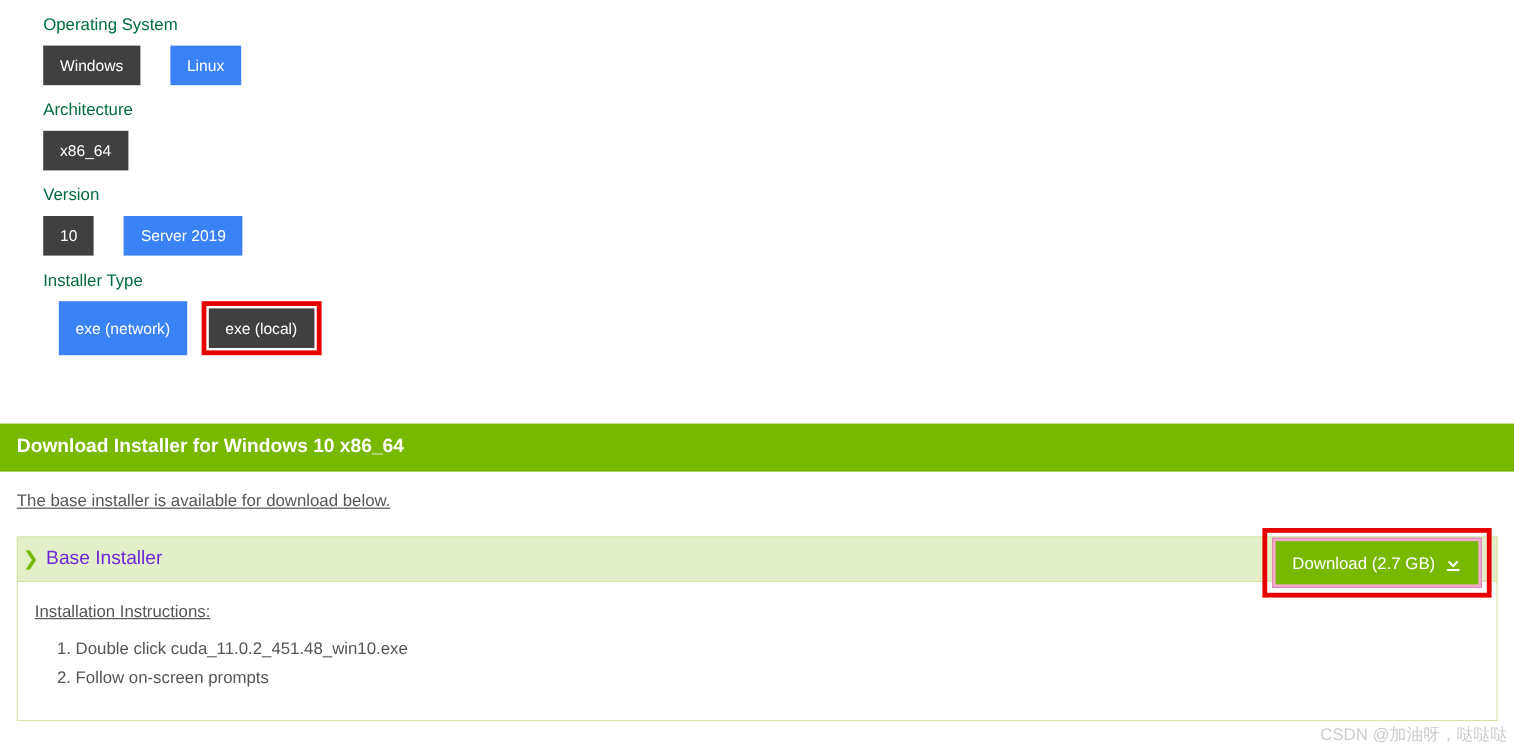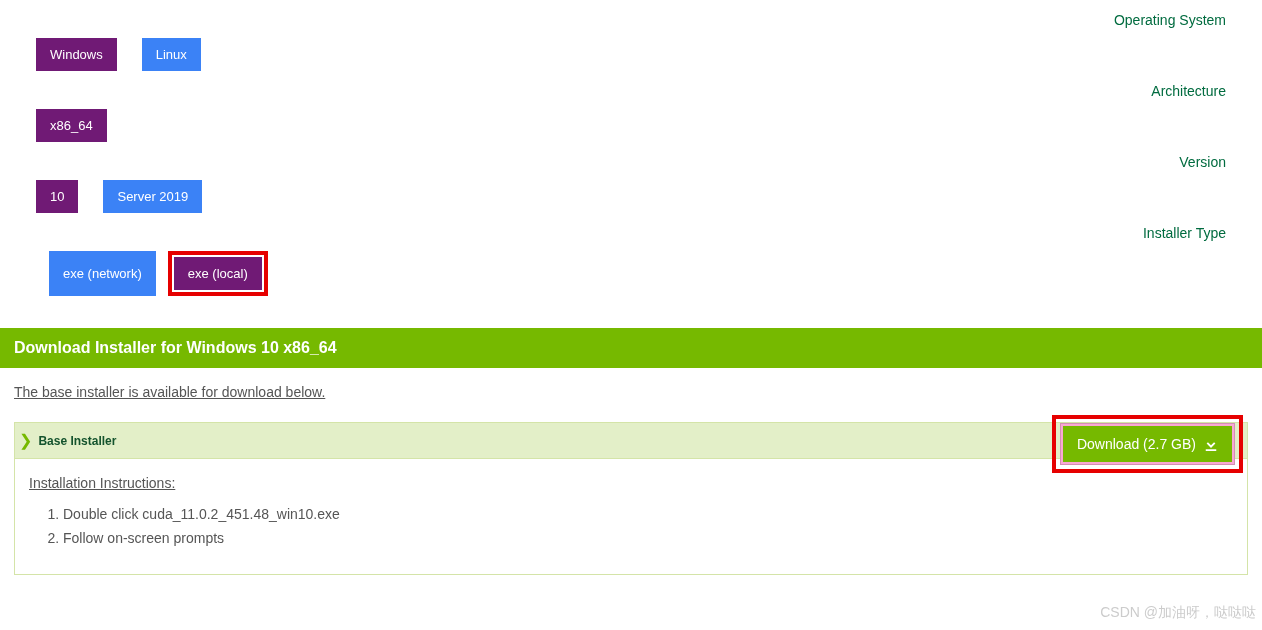--- a/index.html
+++ b/index.html
@@ -1,30 +1,30 @@
 <!DOCTYPE html>
 <html><head>
   <meta charset="utf-8">
   <style>
     * { margin: 0; padding: 0; box-sizing: border-box; }
     body { font-family: "DINPro", Arial, sans-serif; background: #fff; width: 1262px; }
     .selector-area { padding: 0 36px; }
-    .section-label { color: #006b3f; font-size: 14px; font-weight: 500; margin-top: 12px; margin-bottom: 10px; text-align: right; }
+    .section-label { color: #006b3f; font-size: 14px; font-weight: 500; margin-top: 12px; margin-bottom: 10px; }
     .btn-row { display: flex; gap: 12px; margin-bottom: 4px; }
     .btn { padding: 9px 14px; font-size: 13px; color: #fff; cursor: pointer; border: none; font-family: inherit; }
-    .btn-selected { background: #701a75; }
+    .btn-selected { background: #404040; }
     .btn-option { background: #3b82f6; margin-left: 13px; }
     .highlight-box { border: 4px solid #e60000; display: inline-block; padding: 2px; }
-    .download-header { background: #76b900; color: #fff; padding: 11px 14px; font-size: 16px; font-weight: 600; margin-top: 32px; }
+    .download-header { background: #76b900; color: #fff; padding: 11px 14px; font-size: 16px; font-weight: 600; margin-top: 57px; }
     .download-section { padding: 0 14px; }
     .intro-text { color: #555; font-size: 14px; padding: 16px 0 22px 0; text-decoration: underline; }
     .installer-row { background: #e3efc8; border: 1px solid #d4e4a8; display: flex; align-items: center; justify-content: space-between; padding: 8px 10px 8px 4px; position: relative; }
     .installer-left { display: flex; align-items: center; gap: 6px; }
     .chevron { color: #76b900; font-size: 16px; }
-    .installer-title { color: #14532d; font-size: 12px; font-weight: bold; }
+    .installer-title { color: #6d28d9; font-size: 16px; font-weight: normal; }
     .download-btn-wrap { border: 4px solid #e60000; padding: 4px; position: absolute; right: 4px; top: -8px; }
     .download-btn-wrap-inner { border: 1px solid rgba(0,0,0,0.15); padding: 2px; background: #f9a8d4; }
     .download-btn { background: #76b900; color: #fff; padding: 10px 14px; font-size: 14px; display: flex; align-items: center; gap: 8px; cursor: pointer; font-weight: 500; }
     .dl-icon { width: 14px; height: 14px; fill: #fff; }
     .instructions-box { border: 1px solid #d4e4a8; border-top: none; padding: 16px 14px 22px 14px; }
     .instr-title { color: #555; font-size: 14px; margin-bottom: 14px; text-decoration: underline; }
     .instr-list { color: #555; font-size: 14px; padding-left: 34px; }
     .instr-list li { margin-bottom: 4px; line-height: 1.4; }
     .watermark { position: absolute; right: 6px; top: 604px; color: #ccc; font-size: 14px; }
   </style>

